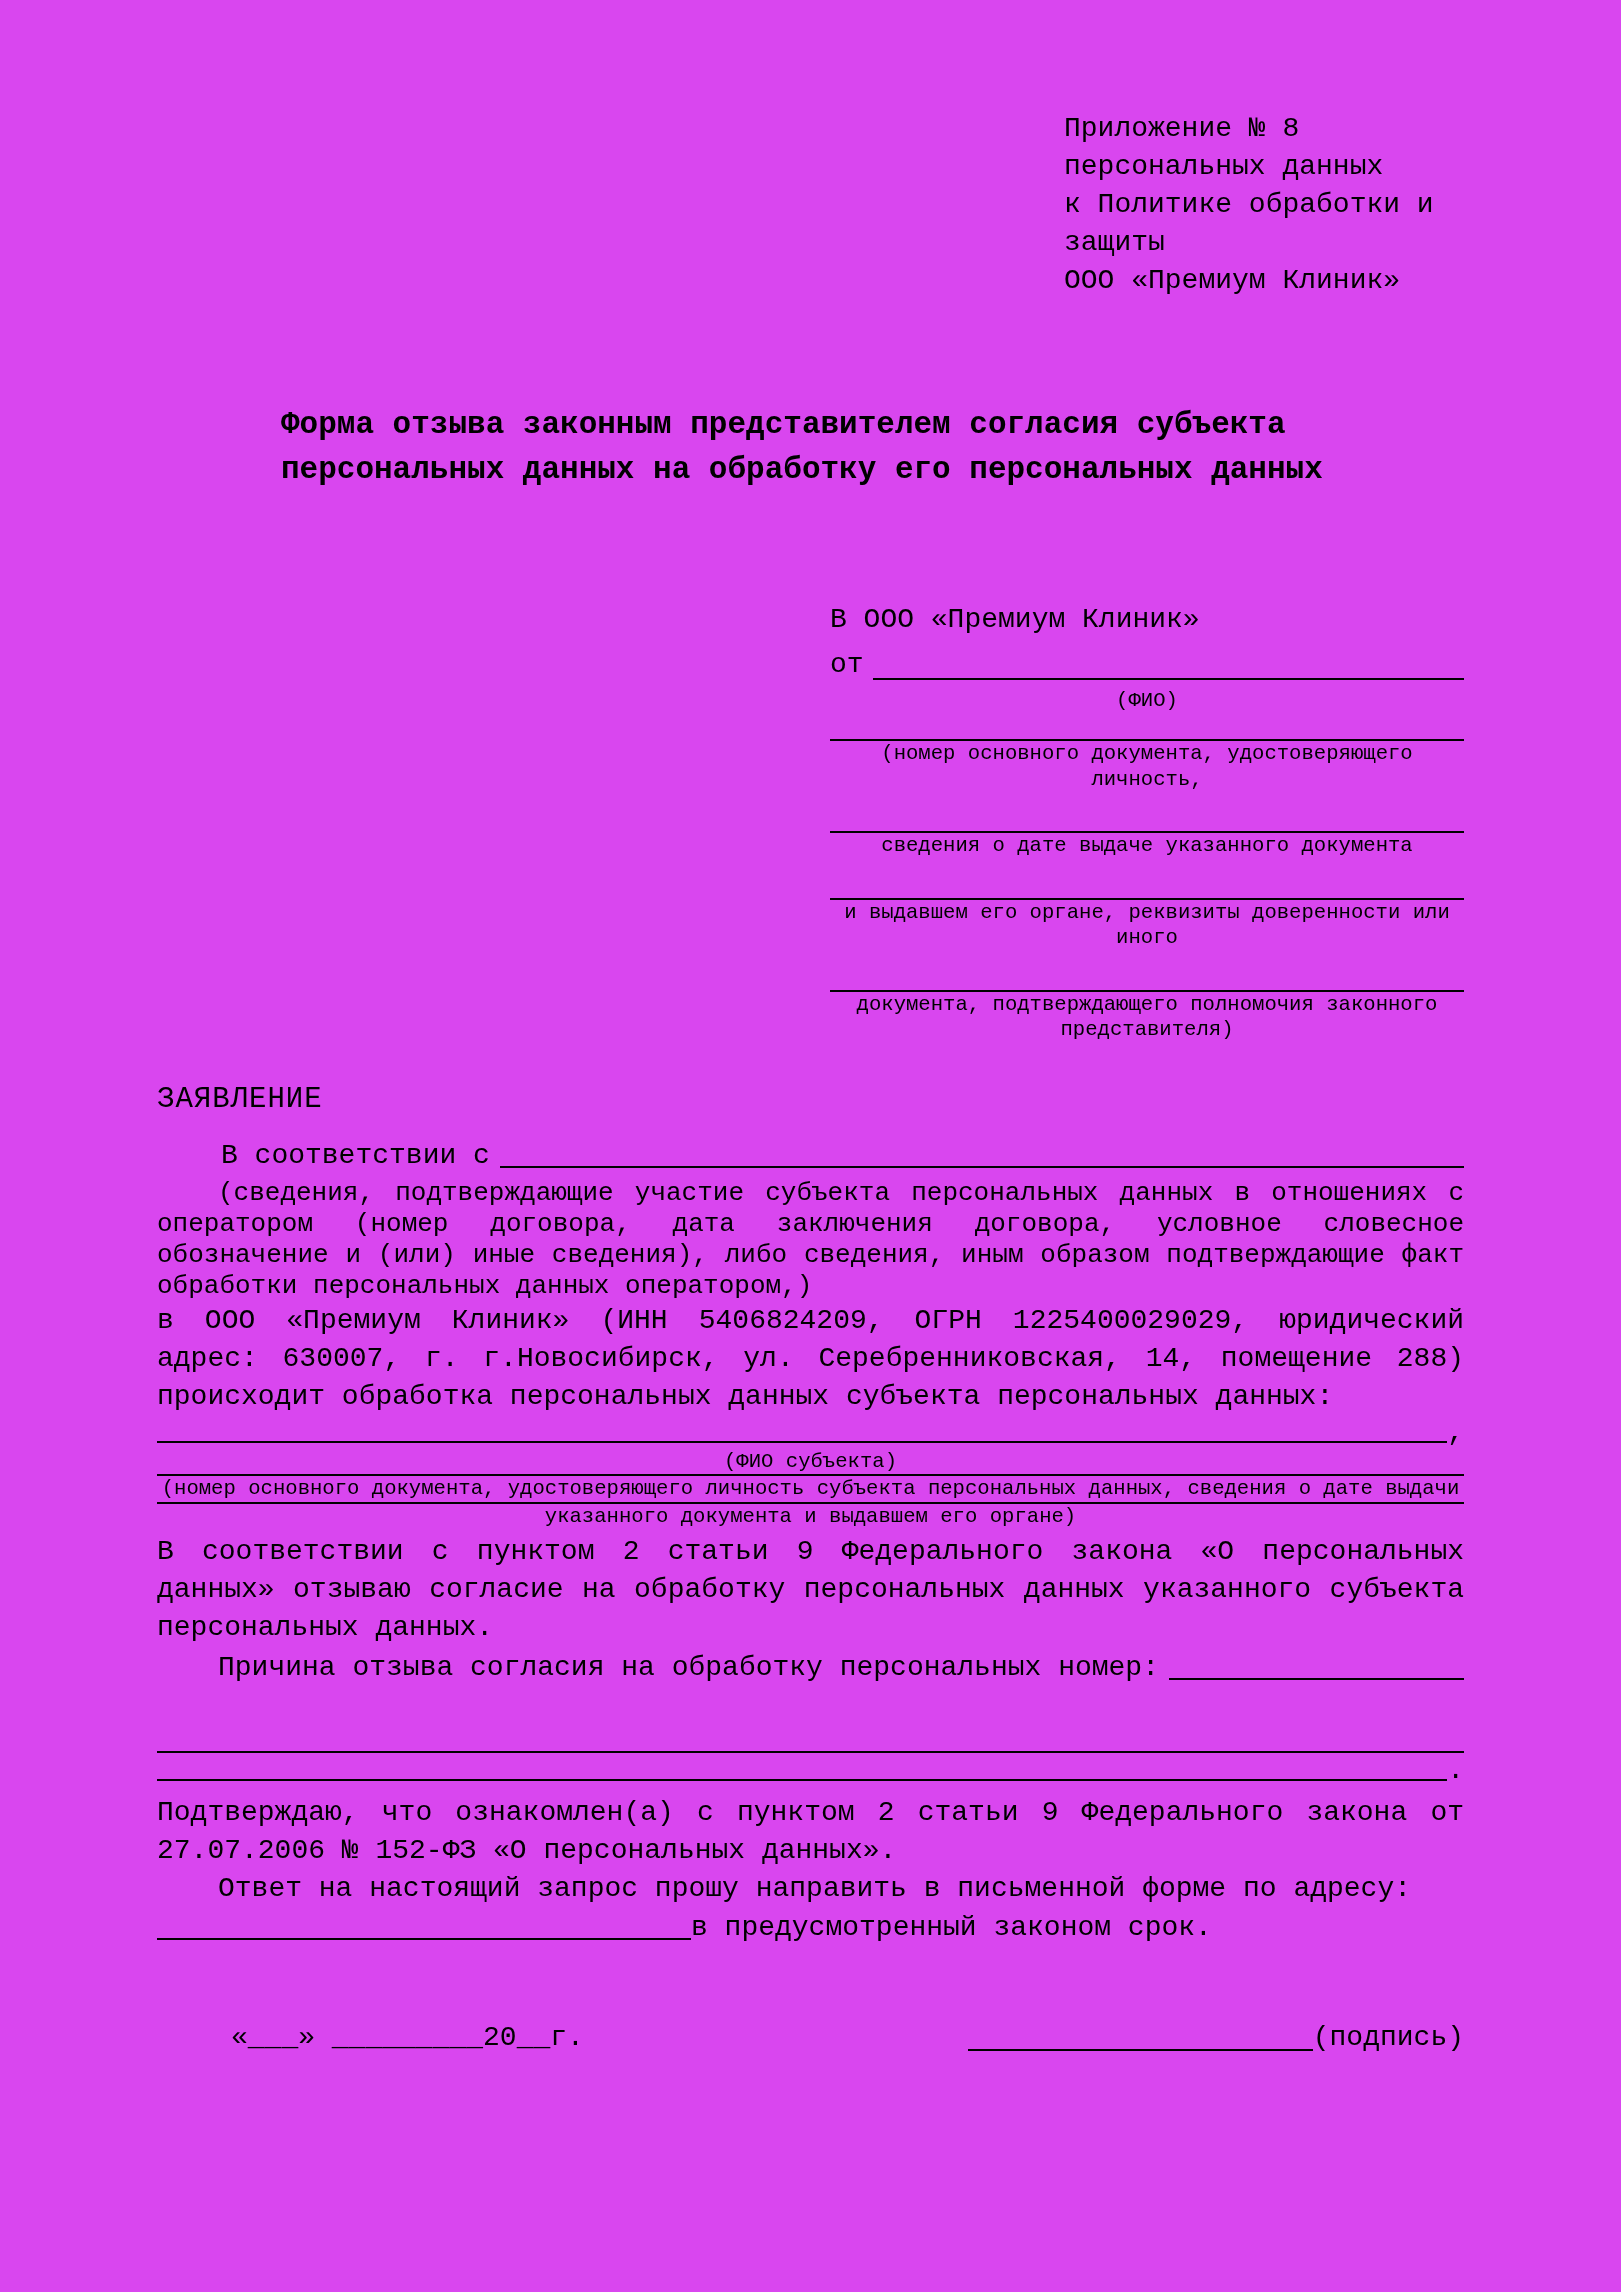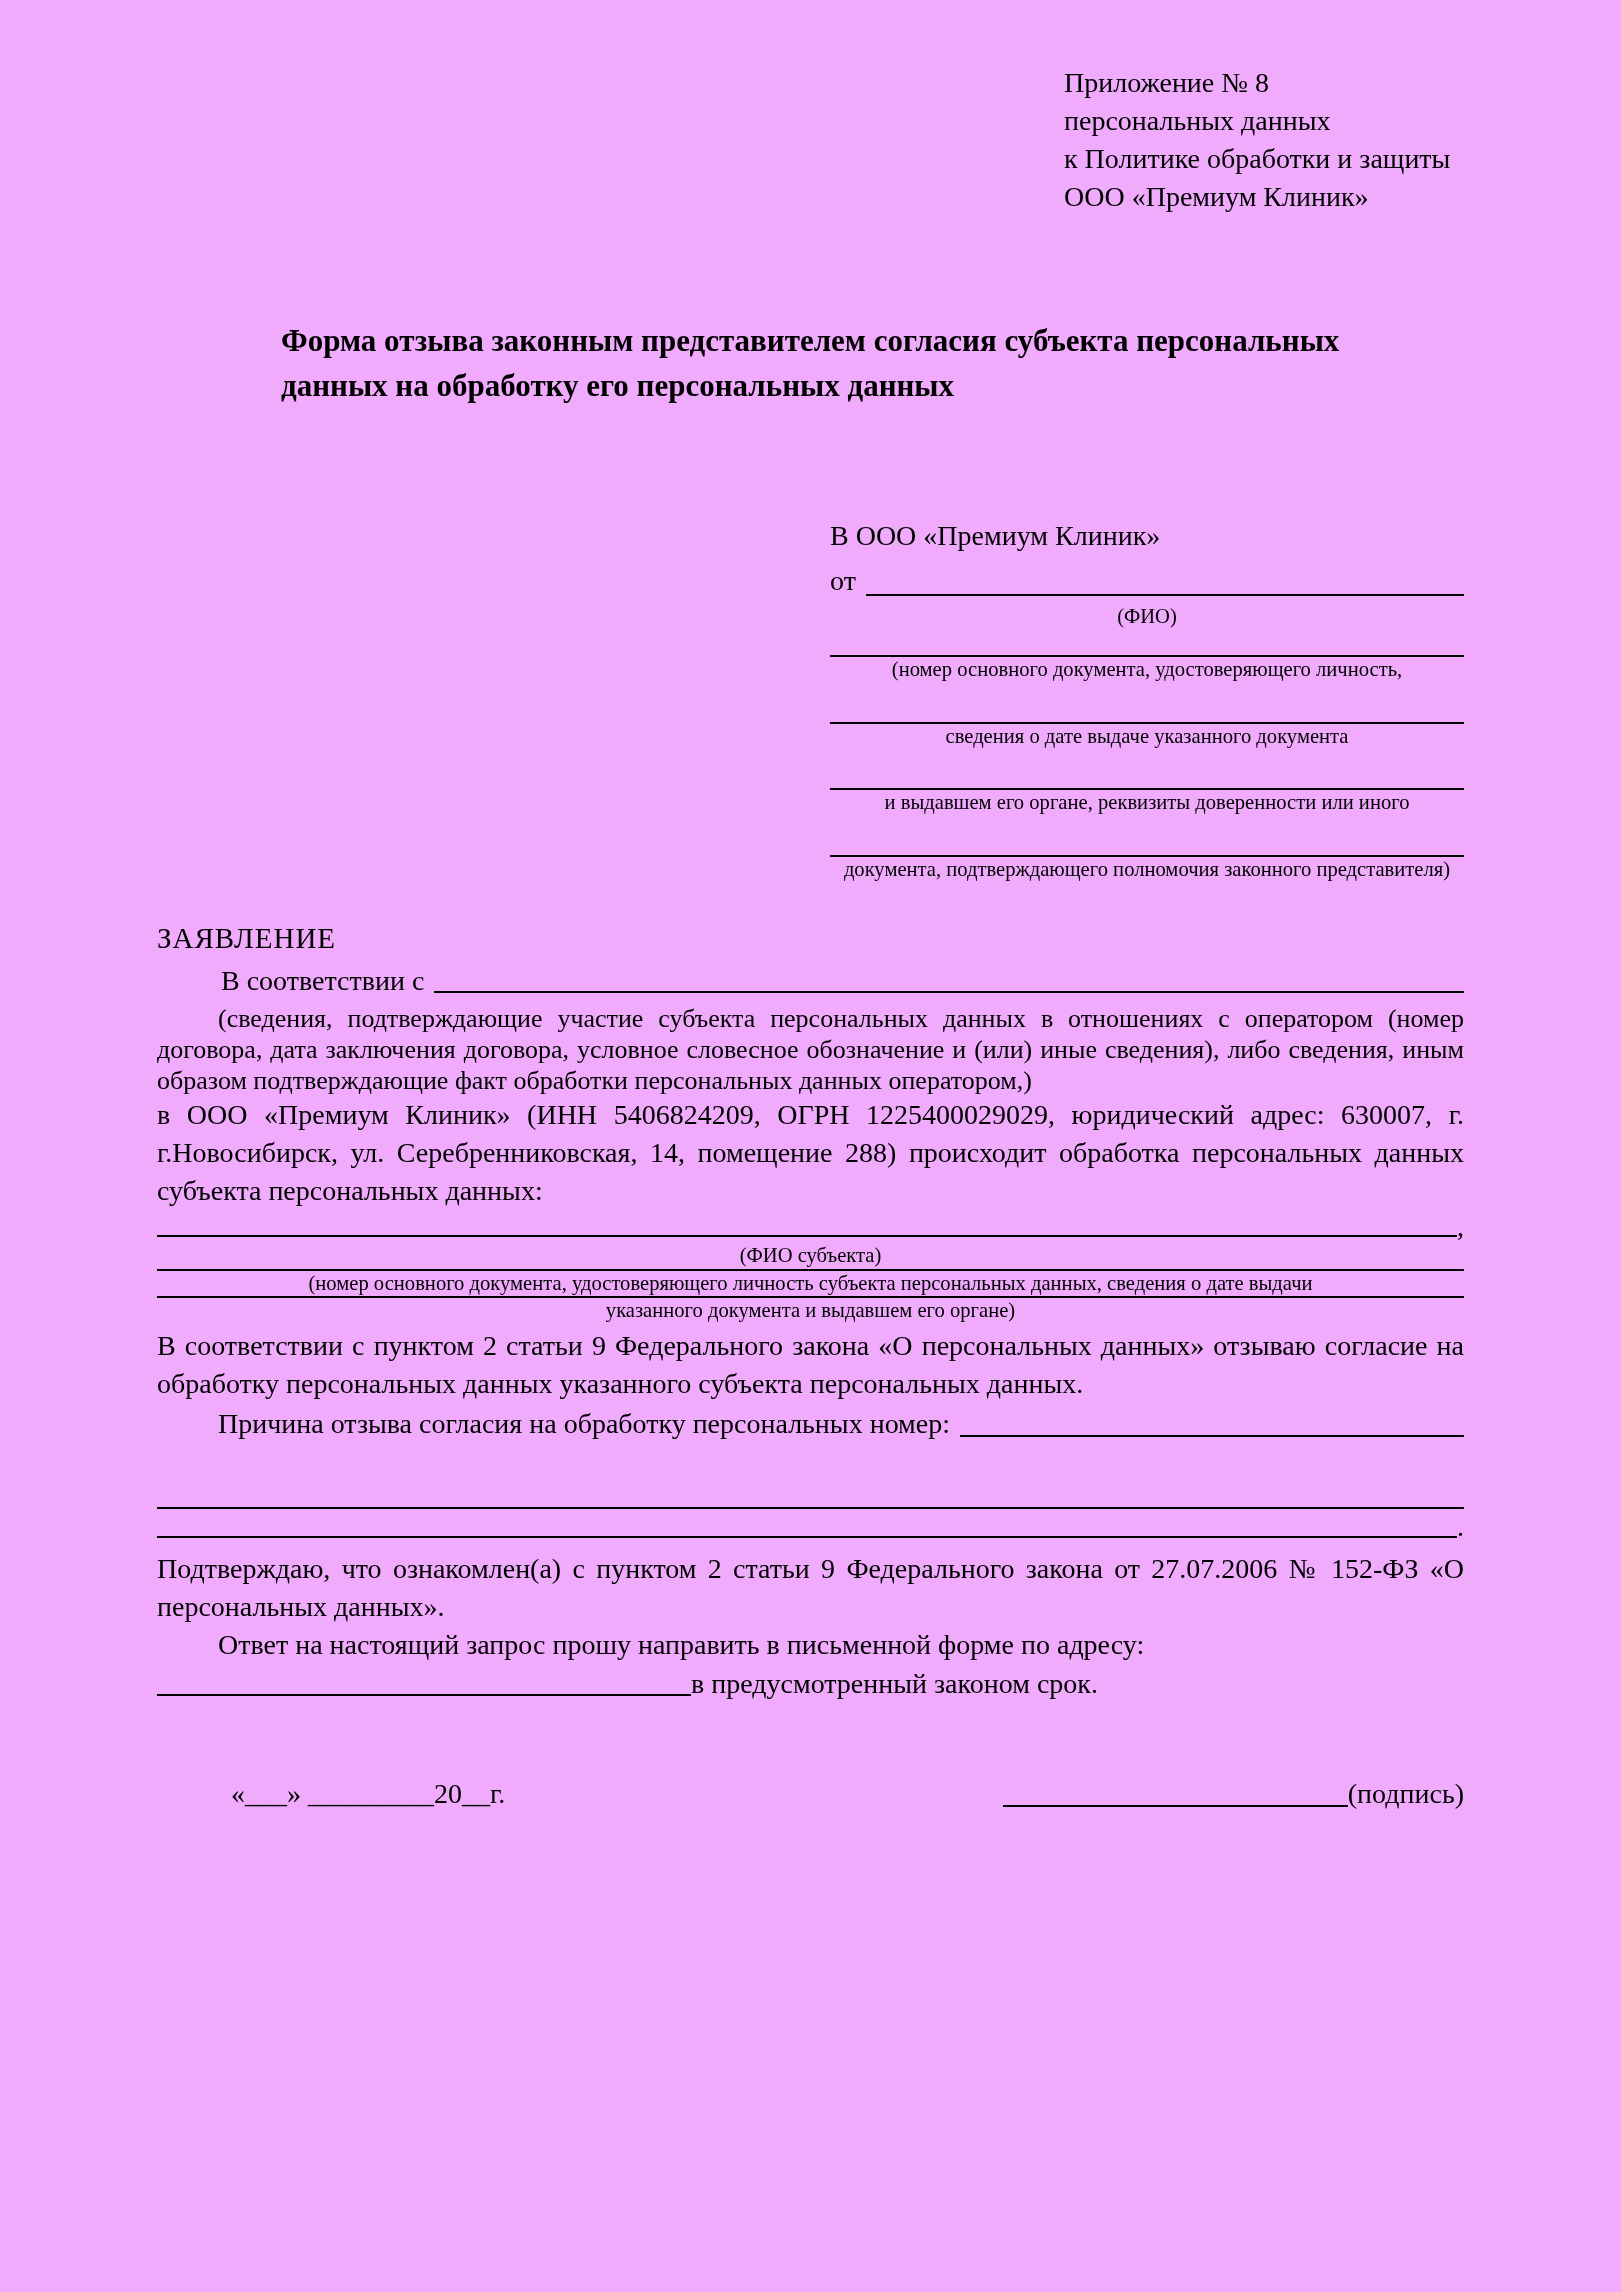--- a/index.html
+++ b/index.html
@@ -1,25 +1,25 @@
 <!DOCTYPE html>
 <html lang="ru"><head>
 <meta charset="utf-8">
 <style>
   html,body { margin:0; padding:0; background:#ffffff; }
   .page {
     position:relative;
     width:1621px; height:2293px;
     margin:0 auto;
-    background:#f0abfc;
+    background:#d946ef;
     color:#000;
-    font-family:Liberation Serif, serif;
+    font-family:Liberation Mono, monospace;
     font-size:28px;
     box-sizing:border-box;
-    padding:64px 157px 0 157px;
+    padding:110px 157px 0 157px;
     overflow:hidden;
   }
   
   .appendix { margin-left:907px; line-height:38px; }
   
   .doc-title {
     margin:102px auto 0;
     width:1059px;
     text-align:left;
     font-weight:bold;
@@ -31,21 +31,21 @@
   .addr-to { line-height:44px; }
   .frow { display:flex; line-height:46px; }
   .frow .lbl { white-space:pre; }
   .fill { flex:1; border-bottom:2.9px solid #000; margin:0 0 7.8px 9.8px; }
   .cap { font-size:20.6px; line-height:25.5px; text-align:center; }
   .rule { border-bottom:2.9px solid #000; }
   .addr .r1 { margin-top:25.5px; }
   .addr .rn { margin-top:39px; }
   
   .heading { text-align:left; font-size:29px; line-height:39px; margin-top:37px; letter-spacing:1px; }
-  .intro { display:flex; line-height:41px; margin-top:2px; }
+  .intro { display:flex; line-height:41px; margin-top:16px; }
   .intro .lead { padding-left:64px; white-space:pre; }
   .note { font-size:26px; line-height:31px; text-align:justify; text-indent:61px; margin-top:2px; }
   .para { text-align:justify; line-height:38px; }
   .tailrow { display:flex; height:33px; line-height:33px; }
   .tailrow .fillw { flex:1; border-bottom:2.9px solid #000; margin-bottom:5.9px; }
   .tailrow .tail { white-space:pre; }
   .screato { margin-top:3.9px; }
   .reason { display:flex; line-height:41px; }
   .reason .lead { padding-left:61px; white-space:pre; }
   .gap-rule { margin-top:63px; border-bottom:2.9px solid #000; }

